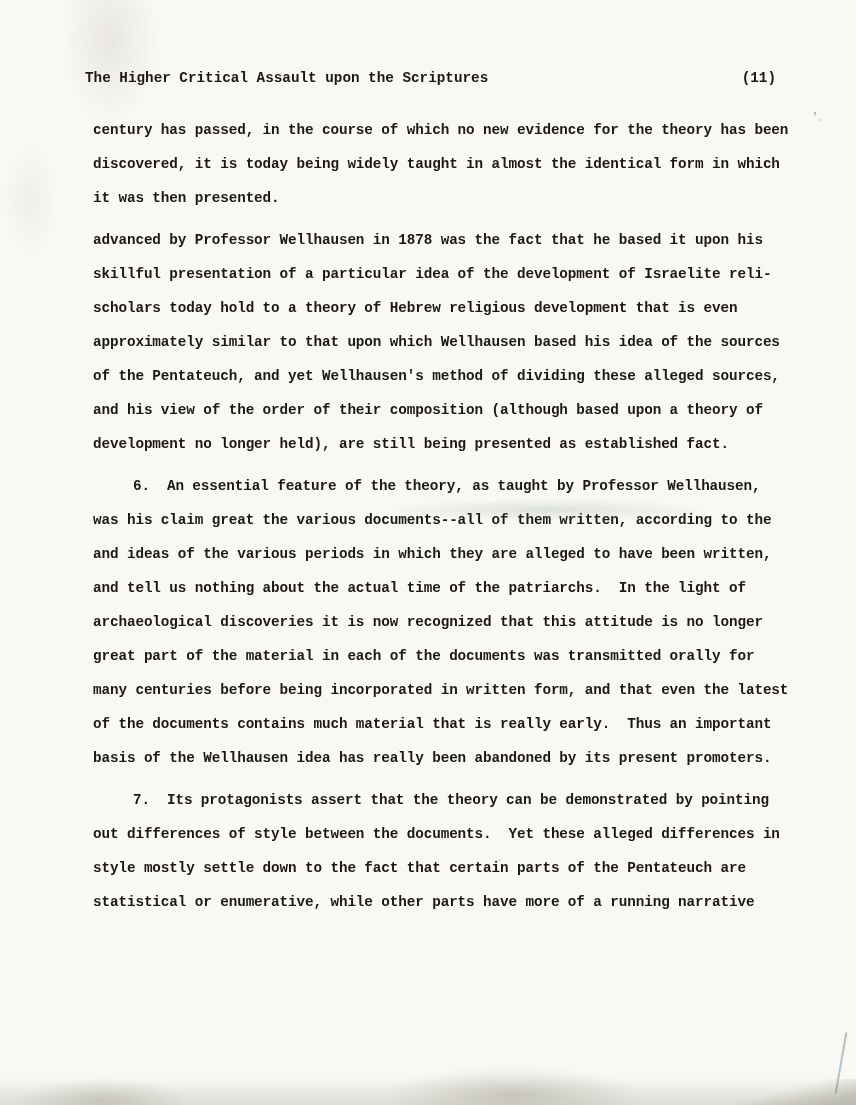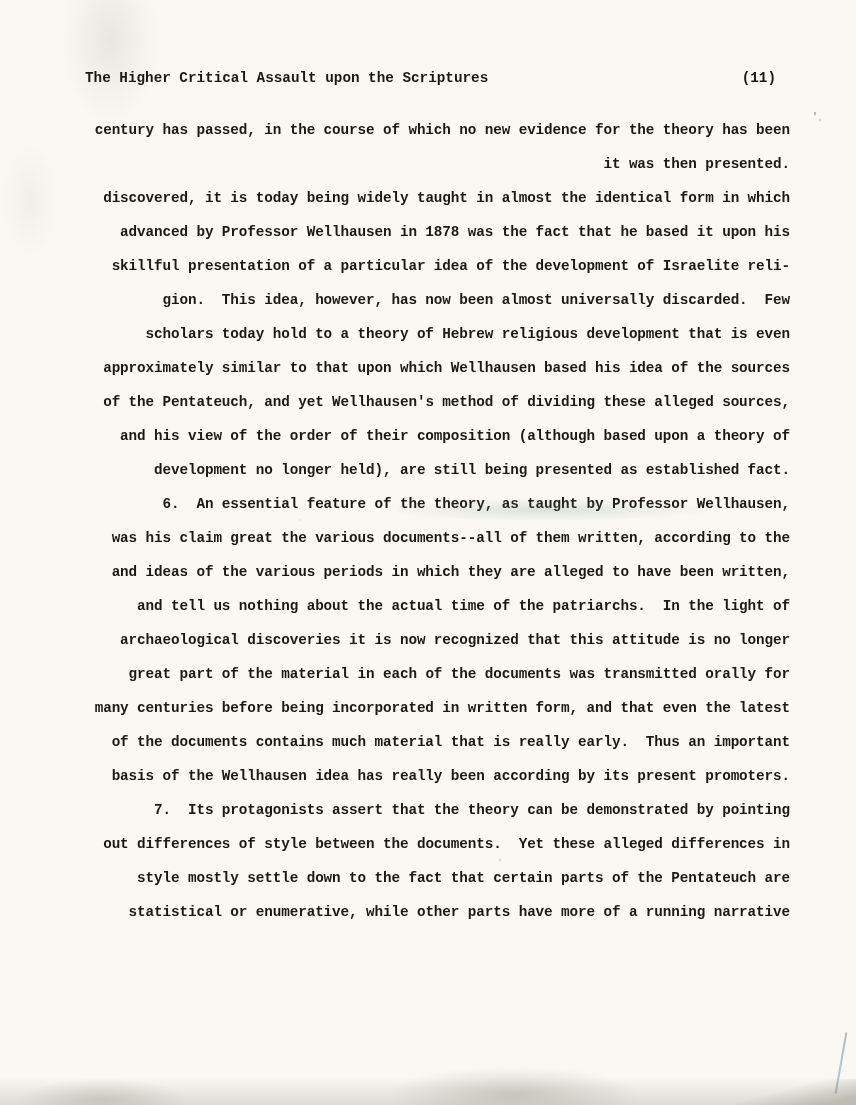--- a/index.html
+++ b/index.html
@@ -37,21 +37,21 @@
     font-size: 14.3px;
     line-height: 17px;
     white-space: pre;
     padding-right: 14px;
   }
   .doc-body {
     margin-top: 26px;
     font-size: 14.3px;
     line-height: 34px;
   }
-  .paragraph { margin: 0; text-align: right; }
+  .paragraph { margin: 8px; }
   .line {
     white-space: pre;
     letter-spacing: -0.1px;
   }
   .paragraph.indent .line.first {
     padding-left: 40px;
   }
   
   .smudge-green {
     position: absolute;
@@ -96,43 +96,42 @@
 <div class="page">
 
   <header class="doc-header">
     <span class="doc-title">The Higher Critical Assault upon the Scriptures</span>
     <span class="page-number">(11)</span>
   </header>
 
   <main class="doc-body">
       <div class="paragraph">
         <div class="line first">century has passed, in the course of which no new evidence for the theory has been</div>
+        <div class="line">discovered, it is today being widely taught in almost the identical form in which</div>
         <div class="line">it was then presented.</div>
-        <div class="line">discovered, it is today being widely taught in almost the identical form in which</div>
       </div>
       <div class="paragraph indent">
         <div class="line">advanced by Professor Wellhausen in 1878 was the fact that he based it upon his</div>
         <div class="line">skillful presentation of a particular idea of the development of Israelite reli-</div>
-        <div class="line">gion.  This idea, however, has now been almost universally discarded.  Few</div>
         <div class="line">scholars today hold to a theory of Hebrew religious development that is even</div>
         <div class="line">approximately similar to that upon which Wellhausen based his idea of the sources</div>
         <div class="line">of the Pentateuch, and yet Wellhausen's method of dividing these alleged sources,</div>
         <div class="line">and his view of the order of their composition (although based upon a theory of</div>
         <div class="line">development no longer held), are still being presented as established fact.</div>
       </div>
       <div class="paragraph indent">
         <div class="line first">6.  An essential feature of the theory, as taught by Professor Wellhausen,</div>
         <div class="line">was his claim great the various documents--all of them written, according to the</div>
         <div class="line">and ideas of the various periods in which they are alleged to have been written,</div>
         <div class="line">and tell us nothing about the actual time of the patriarchs.  In the light of</div>
         <div class="line">archaeological discoveries it is now recognized that this attitude is no longer</div>
         <div class="line">great part of the material in each of the documents was transmitted orally for</div>
         <div class="line">many centuries before being incorporated in written form, and that even the latest</div>
         <div class="line">of the documents contains much material that is really early.  Thus an important</div>
-        <div class="line">basis of the Wellhausen idea has really been according by its present promoters.</div>
+        <div class="line">basis of the Wellhausen idea has really been abandoned by its present promoters.</div>
       </div>
       <div class="paragraph indent">
         <div class="line first">7.  Its protagonists assert that the theory can be demonstrated by pointing</div>
         <div class="line">out differences of style between the documents.  Yet these alleged differences in</div>
         <div class="line">style mostly settle down to the fact that certain parts of the Pentateuch are</div>
         <div class="line">statistical or enumerative, while other parts have more of a running narrative</div>
       </div>
     </main>
 
   <div class="smudge-green"></div>

